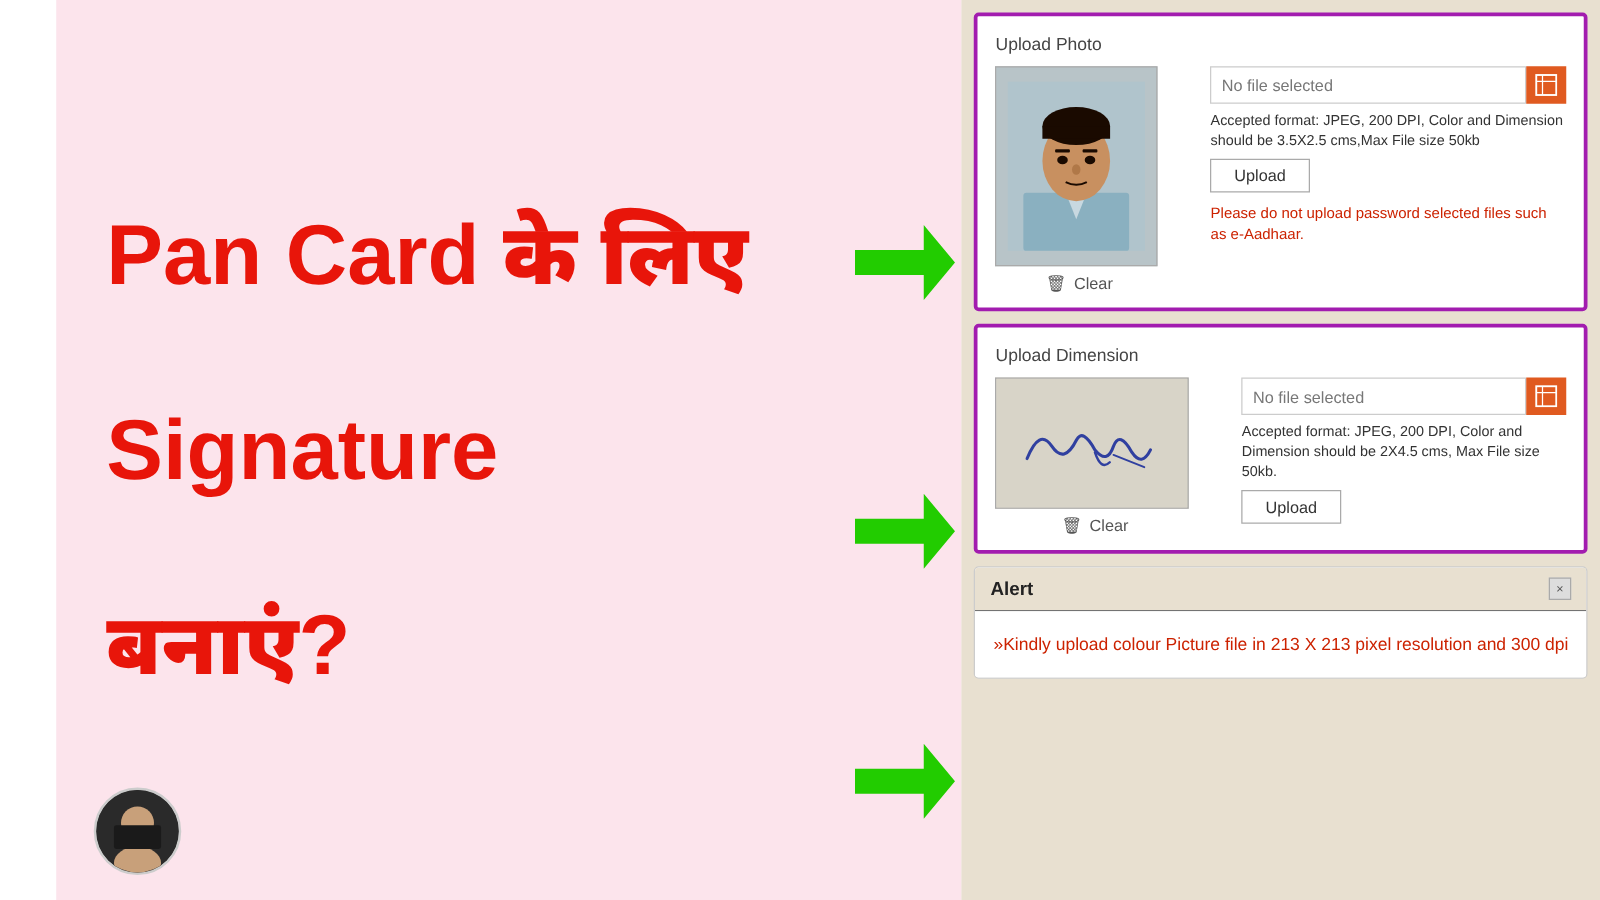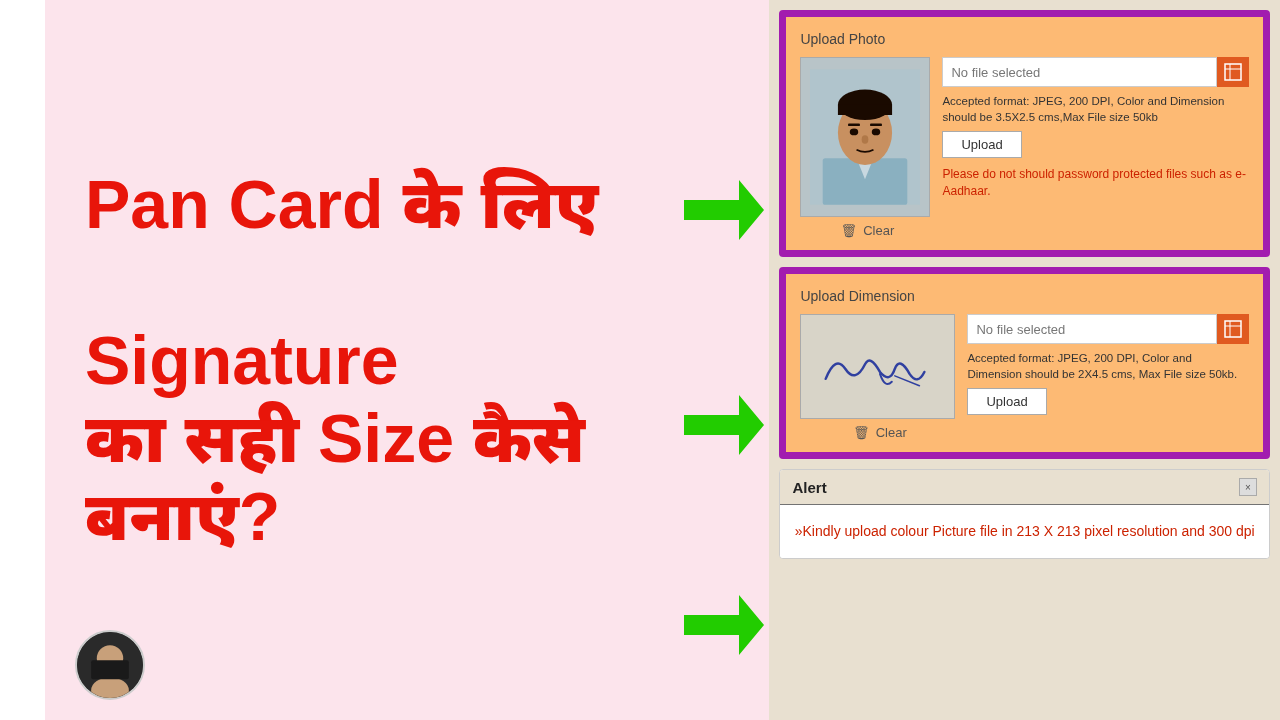--- a/index.html
+++ b/index.html
@@ -54,22 +54,22 @@
       height: 720px;
       background-color: #e8e0d0;
       display: flex;
       flex-direction: column;
       padding: 10px;
       gap: 10px;
     }
 
     
     .upload-card {
-      background: #fdba74;
-      border: 7px solid #a21caf;
+      background: #ffffff;
+      border: 3px solid #a21caf;
       border-radius: 4px;
       padding: 14px 14px 12px 14px;
     }
 
     .upload-card-title {
       font-size: 14px;
       color: #444;
       margin-bottom: 10px;
       font-weight: normal;
     }
@@ -117,20 +117,21 @@
     .clear-btn-row span {
       font-size: 13px;
       color: #555;
     }
 
     .right-section {
       display: flex;
       flex-direction: column;
       gap: 6px;
       flex: 1;
+      margin-left: 30px;
     }
 
     .file-input-row {
       display: flex;
       flex-direction: row;
       align-items: center;
       gap: 0;
     }
 
     .file-text-box {
@@ -246,21 +247,21 @@
     }
   </style>
 </head>
 <body>
 
 <div class="left-panel">
   <div class="main-title">
     <span>Pan Card के लिए</span><br>
     <br>
     <span>Signature</span><br>
-    <span>का सही Size कैसे</span><br>
+    <br>
     <span>बनाएं?</span>
   </div>
 
   <svg class="arrow-svg" style="top:175px;right:5px;" width="80" height="70">
     <polygon points="0,25 55,25 55,5 80,35 55,65 55,45 0,45" fill="#22cc00"></polygon>
   </svg>
   <svg class="arrow-svg" style="top:390px;right:5px;" width="80" height="70">
     <polygon points="0,25 55,25 55,5 80,35 55,65 55,45 0,45" fill="#22cc00"></polygon>
   </svg>
   <svg class="arrow-svg" style="bottom:60px;right:5px;" width="80" height="70">
@@ -322,21 +323,21 @@
           <button class="file-btn">
             <svg width="18" height="18" viewBox="0 0 18 18">
               <rect x="1" y="1" width="16" height="16" stroke="white" stroke-width="1.5" fill="none"></rect>
               <line x1="1" y1="6" x2="17" y2="6" stroke="white" stroke-width="1"></line>
               <line x1="6" y1="1" x2="6" y2="17" stroke="white" stroke-width="1"></line>
             </svg>
           </button>
         </div>
         <div class="accepted-text">Accepted format: JPEG, 200 DPI, Color and Dimension should be 3.5X2.5 cms,Max File size 50kb</div>
         <button class="upload-button">Upload</button>
-        <div class="warning-text">Please do not should password protected files such as e-Aadhaar.</div>
+        <div class="warning-text">Please do not upload password selected files such as e-Aadhaar.</div>
       </div>
     </div>
   </div>
 
   <div class="upload-card">
     <div class="upload-card-title">Upload Dimension</div>
     <div class="upload-card-body">
 
       <div style="display:flex;flex-direction:column;align-items:center;gap:0;">
         <div class="signature-preview">

